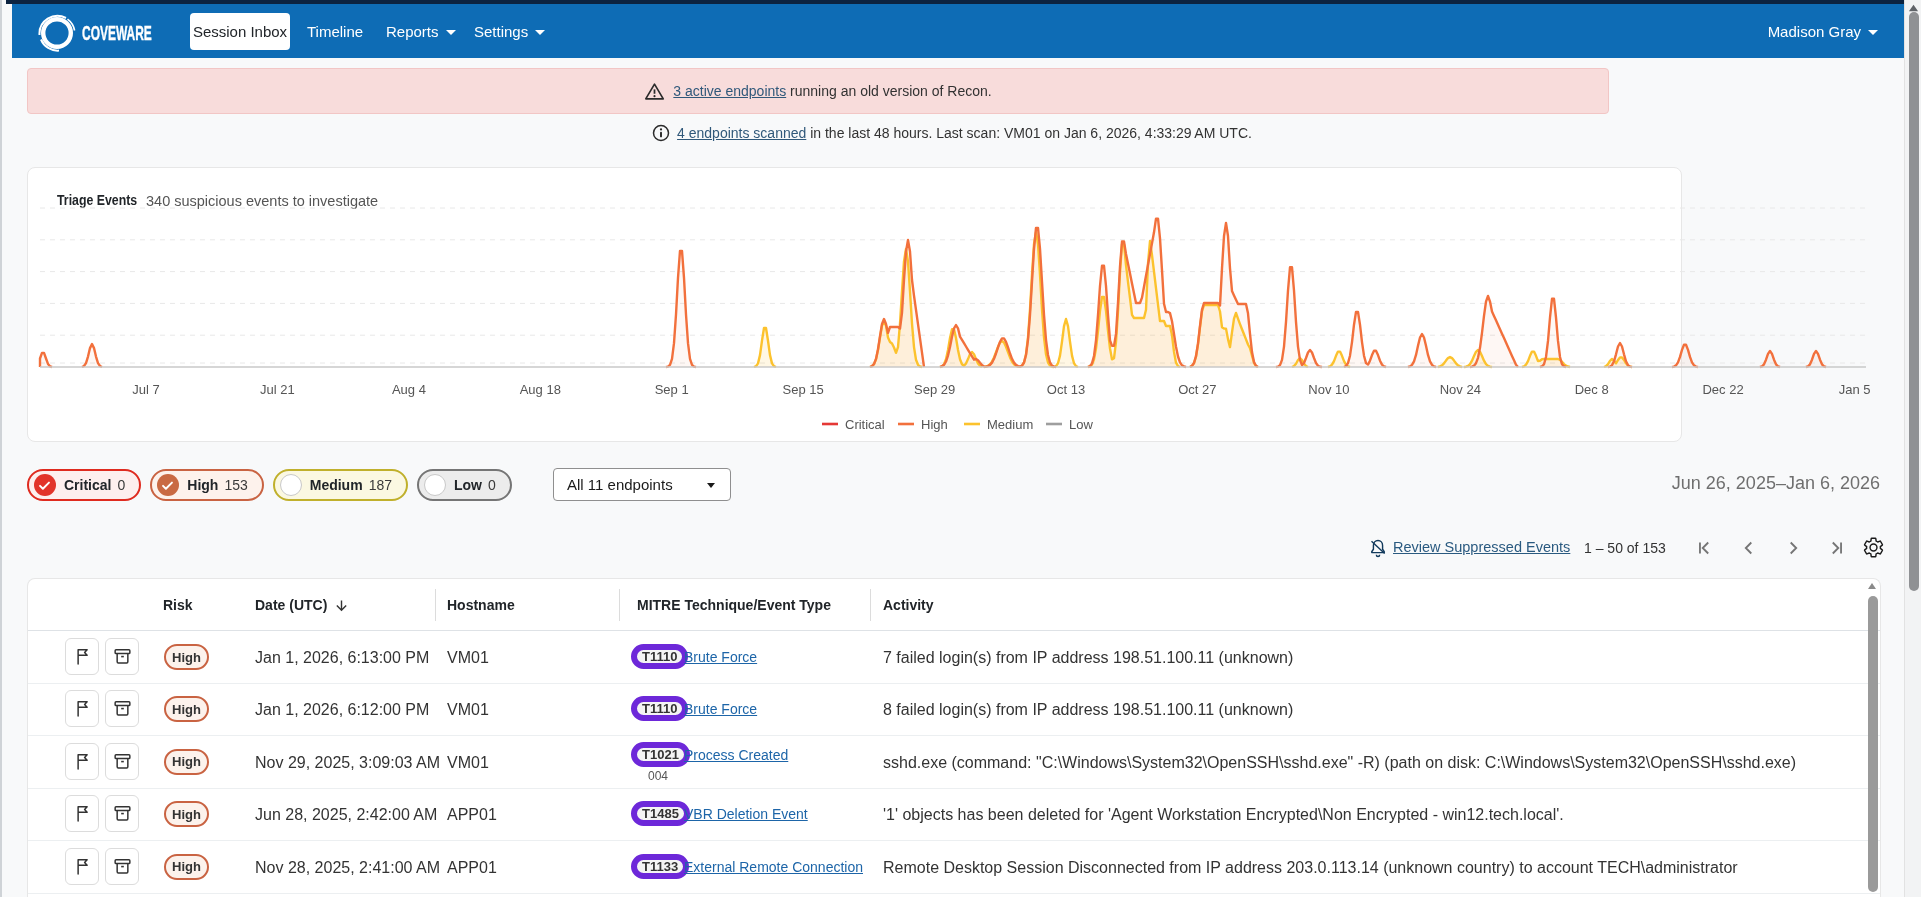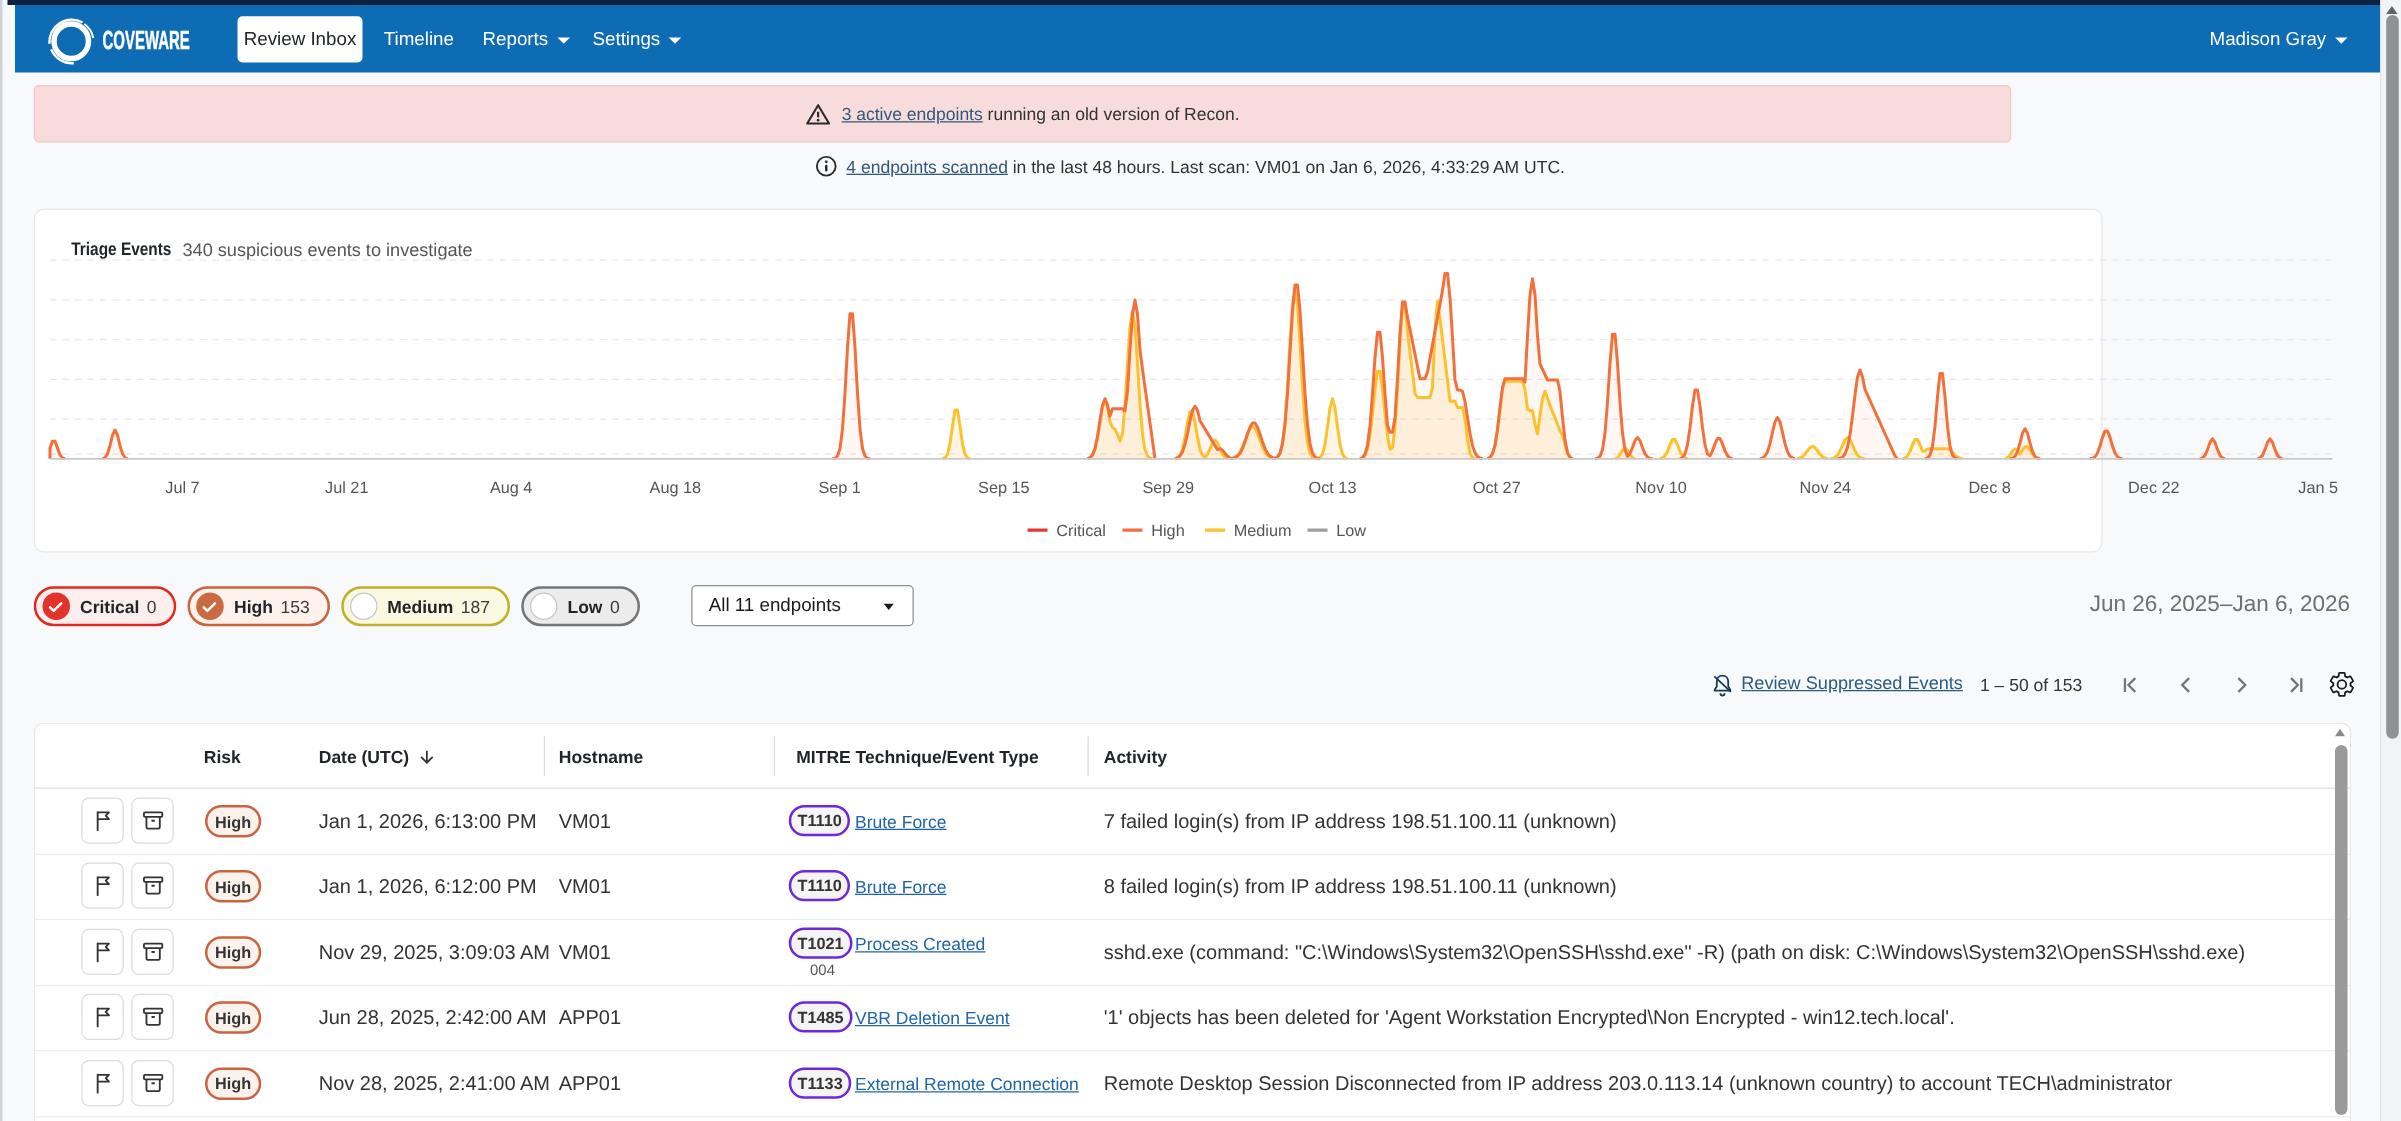--- a/index.html
+++ b/index.html
@@ -34,42 +34,42 @@
 .pagecount { font-size:14px; color:#333; }
 .pgbtn { display:flex; align-items:center; justify-content:center; }
 .tcard { position:absolute; left:27px; top:578px; width:1854px; height:319px; background:#fff; border:1px solid #e7e7e7; border-radius:8px 8px 0 0; border-bottom:none; }
 .thead { position:absolute; left:0; top:0; width:100%; height:52px; border-bottom:1px solid #dee2e6; }
 .th { position:absolute; top:0; height:52px; display:flex; align-items:center; font-weight:bold; font-size:14px; color:#212529; }
 .colsep { position:absolute; top:10px; width:1px; height:32px; background:#dcdcdc; }
 .row { position:absolute; left:0; width:100%; height:53px; border-bottom:1px solid #eceff1; }
 .iconbtn { position:absolute; width:34px; height:37px; border:1px solid #dcdcdc; border-radius:6px; background:#fff; display:flex; align-items:center; justify-content:center; }
 .hpill { position:absolute; left:136px; width:45px; height:26px; border:2px solid #c96342; background:#fcf2ec; border-radius:13px; color:#333; font-weight:bold; font-size:13px; display:flex; align-items:center; justify-content:center; }
 .cell { position:absolute; font-size:16px; color:#333; white-space:nowrap; }
-.tpill { position:absolute; height:25px; min-width:45px; border:2px solid #6d28d9; background:#f4f4f4; border-radius:13px; font-weight:bold; font-size:13px; color:#333; display:flex; align-items:center; justify-content:center; padding:0 5px; }
+.tpill { position:absolute; height:25px; min-width:45px; border:6px solid #6d28d9; background:#f4f4f4; border-radius:13px; font-weight:bold; font-size:13px; color:#333; display:flex; align-items:center; justify-content:center; padding:0 5px; }
 .tlink { position:absolute; font-size:14px; }
 .tlink a { color:#1d65a8; }
 .tsub { position:absolute; font-size:12px; color:#555; }
 .tscroll { position:absolute; left:1866px; top:578px; width:14px; height:319px; }
 .tscroll .thumb { position:absolute; left:2px; top:18px; width:10px; height:296px; background:#9a9a9a; border-radius:5px; }
 .pgscroll { position:absolute; right:0; top:0; width:17px; height:897px; background:#f2f3f4; border-left:1px solid #e2e2e2; }
 .pgscroll .thumb { position:absolute; left:4px; top:12px; width:9.5px; height:579px; background:#8f9194; border-radius:5px; }
 </style>
 </head>
 <body>
 <div class="topstrip" style="left:6px;width:1915px;"></div>
 <div style="position:absolute;left:0;top:0;width:2px;height:897px;background:#cfd3d7;"></div>
 <div class="nav">
   <svg class="logo" width="42" height="42" viewBox="0 0 42 42">
     <circle cx="21" cy="21" r="13.8" fill="none" stroke="#ffffff" stroke-width="4.4"></circle>
     <path d="M30 6 A18 18 0 0 0 3.5 23" fill="none" stroke="#ffffff" stroke-width="2"></path>
     <path d="M5 27.5 A18 18 0 0 0 23 38.6" fill="none" stroke="#ffffff" stroke-width="2"></path>
     <path d="M31.5 7.2 A18 18 0 0 1 38.6 18.5" fill="none" stroke="#ffffff" stroke-width="1.6"></path>
   </svg>
   <div class="brand">COVEWARE</div>
-  <div class="tab-active">Review Inbox</div>
+  <div class="tab-active">Session Inbox</div>
   <div class="navlink" style="left:295px;">Timeline</div>
   <div class="navlink" style="left:374px;">Reports<span class="caret"></span></div>
   <div class="navlink" style="left:462px;">Settings<span class="caret"></span></div>
   <div class="navlink" style="right:36px;">Madison Gray<span class="caret"></span></div>
 </div>
 
 <div class="alert">
   <svg width="21" height="21" viewBox="0 0 24 24" style="margin-right:8px;">
     <path d="M12 3.6 L22 20.4 H2 Z" fill="none" stroke="#2b2b2b" stroke-width="1.9" stroke-linejoin="round"></path>
     <line x1="12" y1="9.6" x2="12" y2="14.6" stroke="#2b2b2b" stroke-width="2"></line>

